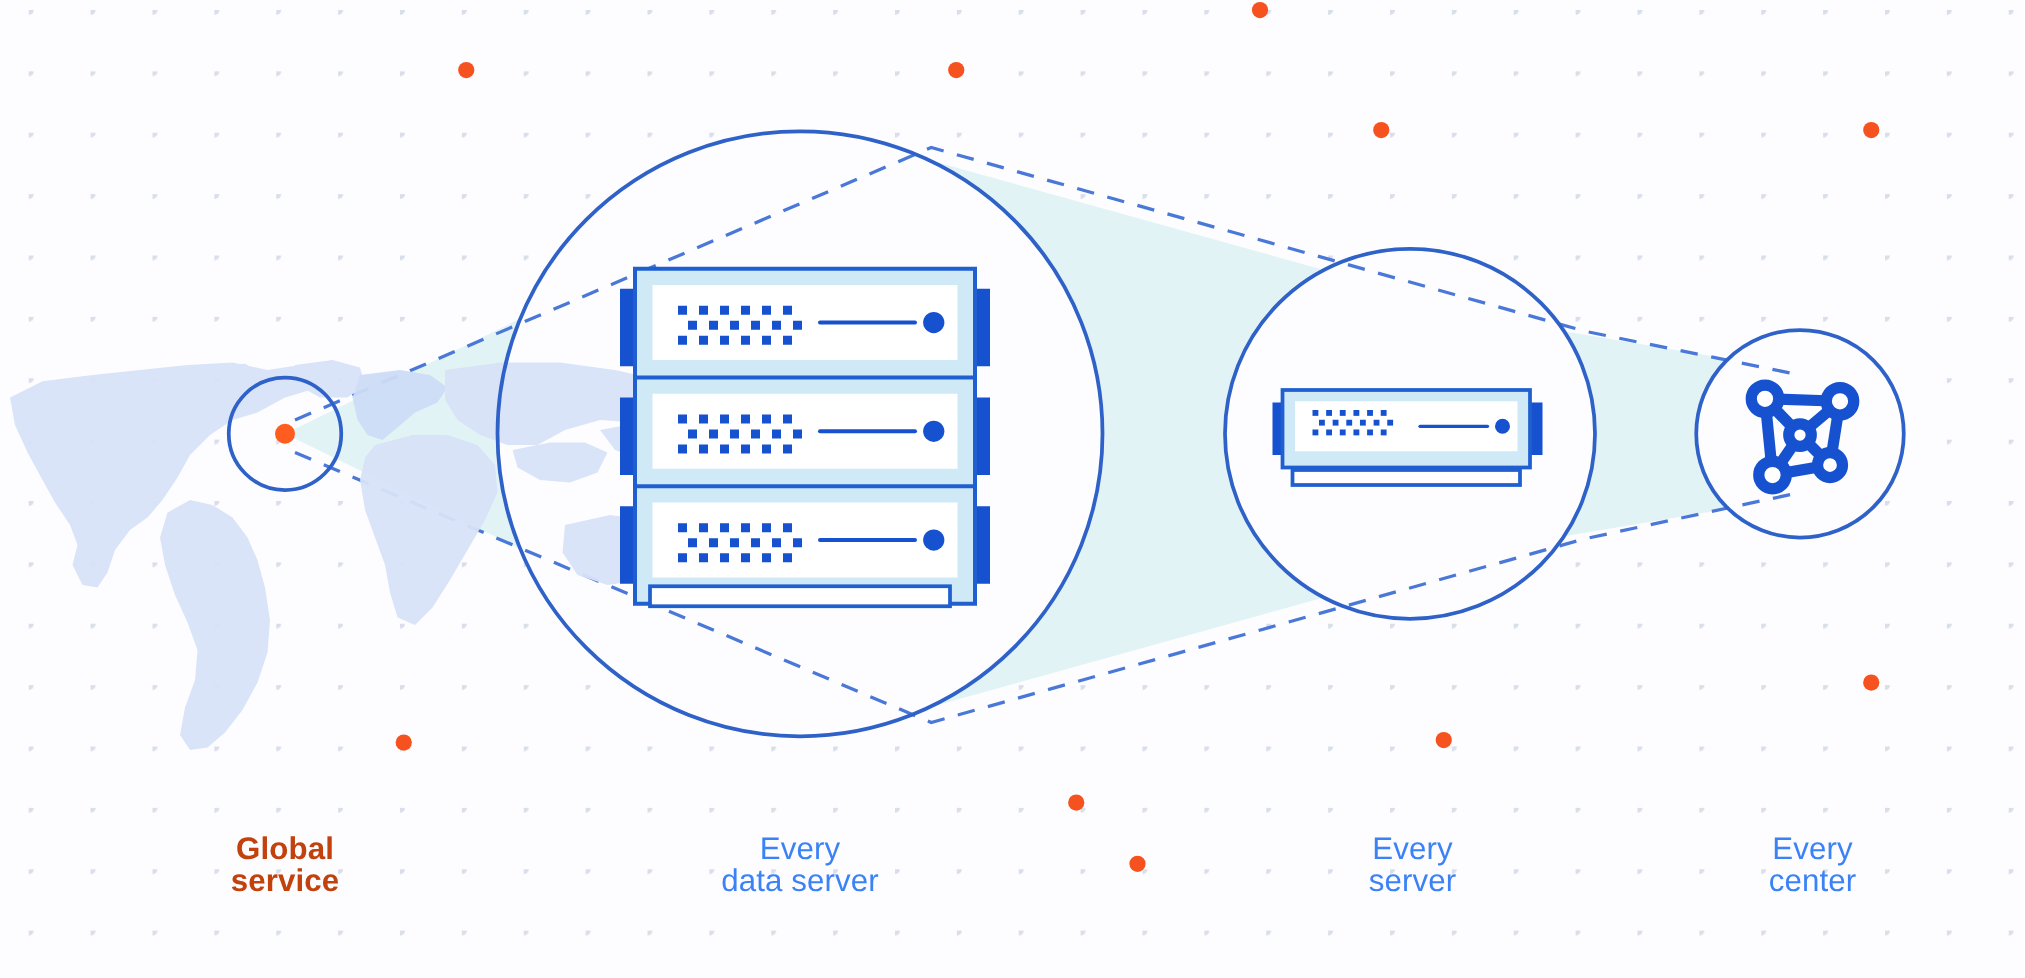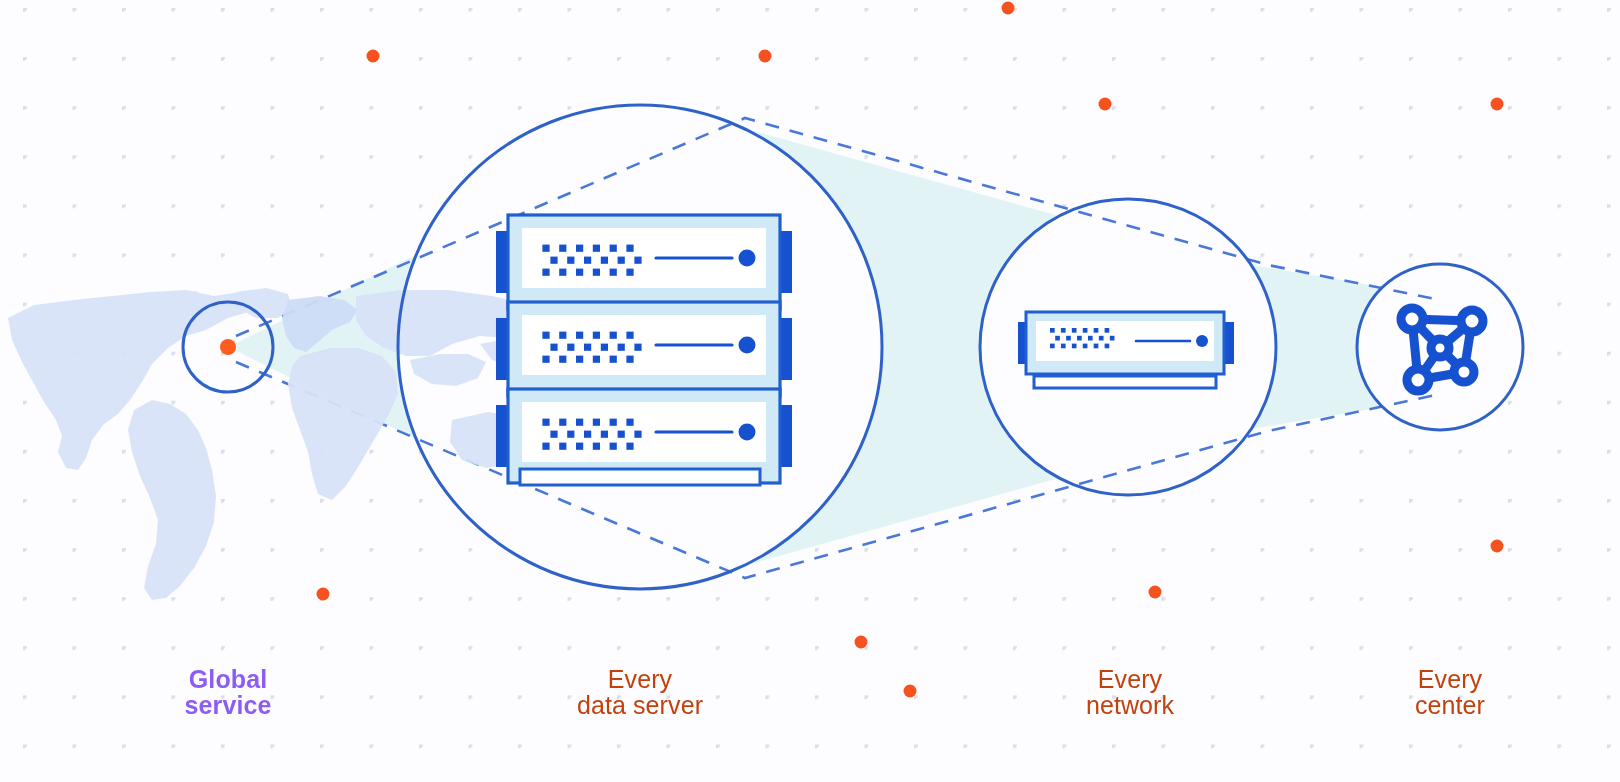--- a/index.html
+++ b/index.html
@@ -24,24 +24,24 @@
     height: 782px;
   }
   .label {
     position: absolute;
     text-align: center;
     font-size: 25px;
     line-height: 1.04;
     font-weight: 400;
     letter-spacing: 0.1px;
     white-space: pre;
+    color: #3b82f6;
+  }
+  .label.accent {
     color: #c2410c;
-  }
-  .label.accent {
-    color: #8b5cf6;
     font-weight: 700;
   }
   .lbl-global   { left:  88px; top: 666px; width: 280px; }
   .lbl-dc       { left: 500px; top: 666px; width: 280px; }
   .lbl-server   { left: 990px; top: 666px; width: 280px; }
   .lbl-service  { left:1310px; top: 666px; width: 280px; }
 </style>
 </head>
 <body>
 
@@ -225,17 +225,17 @@
       <circle cx="1418" cy="380" r="11"></circle>
       <circle cx="1464" cy="372" r="10"></circle>
     </g>
 
   </svg>
 
   <div class="label accent lbl-global"><span>Global</span><br><span>service</span></div>
 
   <div class="label lbl-dc"><span>Every</span><br><span>data server</span></div>
 
-  <div class="label lbl-server"><span>Every</span><br><span>network</span></div>
+  <div class="label lbl-server"><span>Every</span><br><span>server</span></div>
 
   <div class="label lbl-service"><span>Every</span><br><span>center</span></div>
 
 </div>
 
 </body></html>

